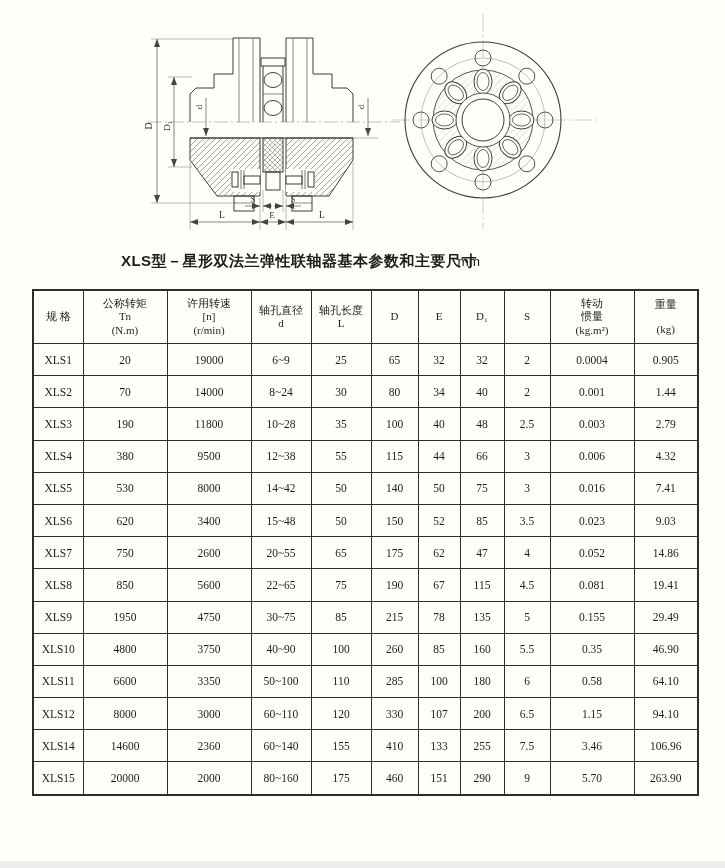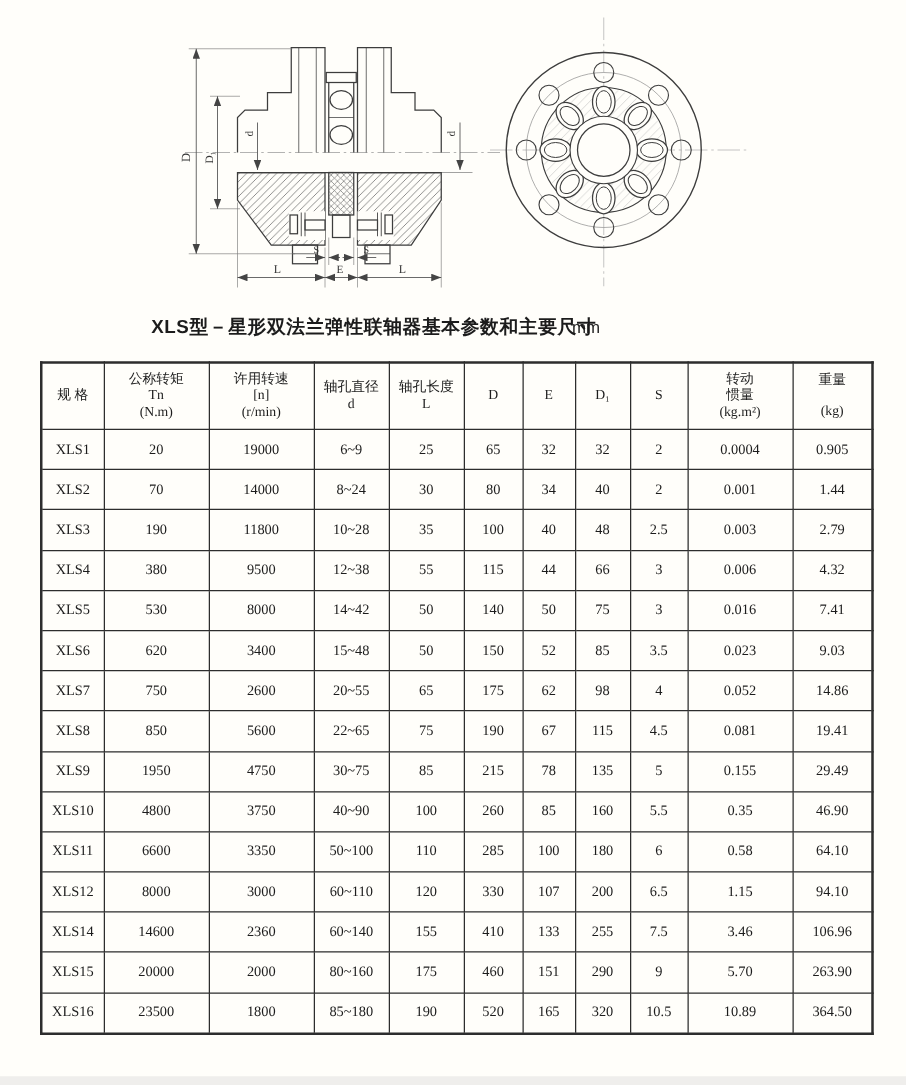--- a/index.html
+++ b/index.html
@@ -367,21 +367,21 @@
           <td>9.03</td>
         </tr>
         <tr>
           <td>XLS7</td>
           <td>750</td>
           <td>2600</td>
           <td>20~55</td>
           <td>65</td>
           <td>175</td>
           <td>62</td>
-          <td>98</td>
+          <td>47</td>
           <td>4</td>
           <td>0.052</td>
           <td>14.86</td>
         </tr>
         <tr>
           <td>XLS8</td>
           <td>850</td>
           <td>5600</td>
           <td>22~65</td>
           <td>75</td>
@@ -463,30 +463,17 @@
           <td>2000</td>
           <td>80~160</td>
           <td>175</td>
           <td>460</td>
           <td>151</td>
           <td>290</td>
           <td>9</td>
           <td>5.70</td>
           <td>263.90</td>
         </tr>
-        <tr>
-          <td>XLS16</td>
-          <td>23500</td>
-          <td>1800</td>
-          <td>85~180</td>
-          <td>190</td>
-          <td>520</td>
-          <td>165</td>
-          <td>320</td>
-          <td>10.5</td>
-          <td>10.89</td>
-          <td>364.50</td>
-        </tr>
       </tbody>
   </table>
 
   <div class="bottom-strip"></div>
 </div>
 
 </body></html>

